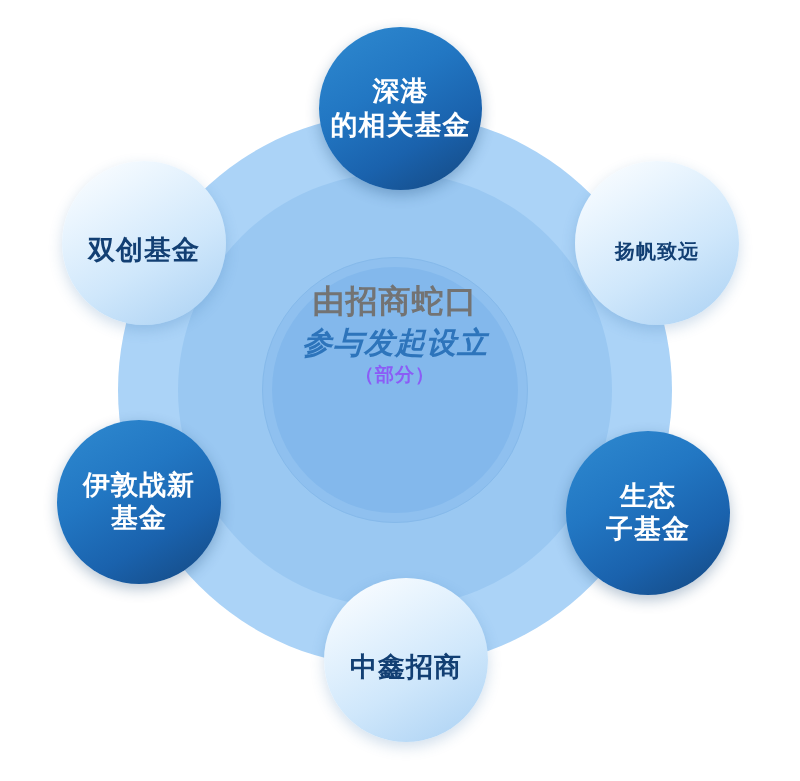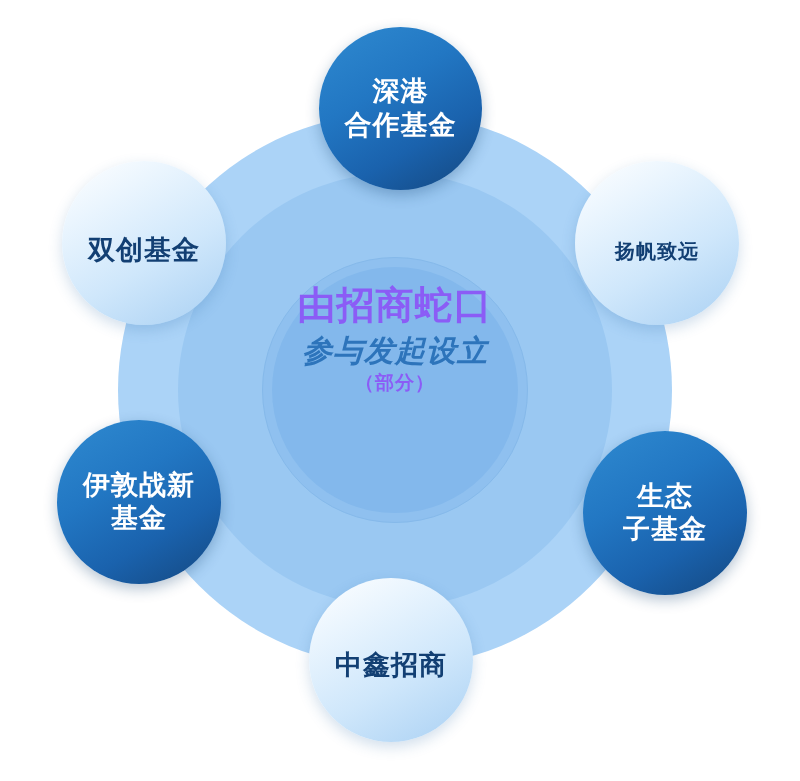--- a/index.html
+++ b/index.html
@@ -57,21 +57,21 @@
     width: 290px;
     text-align: center;
     line-height: 1.33;
     pointer-events: none;
   }
   #center-label .ln {
     display: block;
     font-weight: bold;
     letter-spacing: 1px;
   }
-  .ln-1 { font-size: 38px; color: #8b5cf6; }
+  .ln-1 { font-size: 32px; color: #737373; }
   .ln-2 { font-size: 30px; color: #2d74bb; font-style: italic; }
   .ln-3 { font-size: 30px; color: #a6cef0; }
   .ln-4 { font-size: 19px; color: #8b5cf6; margin-top: 0; letter-spacing: 0; }
 
   
   .node {
     position: absolute;
     border-radius: 50%;
     display: flex;
     align-items: center;
@@ -107,45 +107,45 @@
 
   #node-upper-left   { left: 62px;  top: 161px; width: 164px; height: 164px; }
   #node-upper-left .node-label { font-size: 27px; }
 
   #node-upper-right  { left: 575px; top: 161px; width: 164px; height: 164px; }
   #node-upper-right .node-label { font-size: 20px; }
 
   #node-lower-left   { left: 57px;  top: 420px; width: 164px; height: 164px; text-align: center; }
   #node-lower-left .node-label { font-size: 27px; }
 
-  #node-lower-right  { left: 583px; top: 431px; width: 164px; height: 164px; }
+  #node-lower-right  { left: 566px; top: 431px; width: 164px; height: 164px; }
   #node-lower-right .node-label { font-size: 27px; }
 
-  #node-bottom       { left: 309px; top: 578px; width: 164px; height: 164px; font-family: Liberation Mono, monospace; }
+  #node-bottom       { left: 324px; top: 578px; width: 164px; height: 164px; }
   #node-bottom .node-label { font-size: 27px; }
 </style>
 </head>
 <body>
 
 <div id="stage">
 
   <div class="ring" id="ring-outer"></div>
   <div class="ring" id="ring-mid"></div>
   <div class="ring" id="ring-inner"></div>
   <div class="ring" id="ring-core"></div>
 
   <div id="center-label">
     <span class="ln ln-1">由招商蛇口</span>
     <span class="ln ln-2">参与发起设立</span>
     <span class="ln ln-4">（部分）</span>
   </div>
 
   <div class="node dark" id="node-top">
     <span class="node-label">深港
-合作基金</span>
+的相关基金</span>
   </div>
 
   <div class="node light" id="node-upper-left">
     <span class="node-label">双创基金</span>
   </div>
 
   <div class="node light" id="node-upper-right">
     <span class="node-label">扬帆致远</span>
   </div>
 

